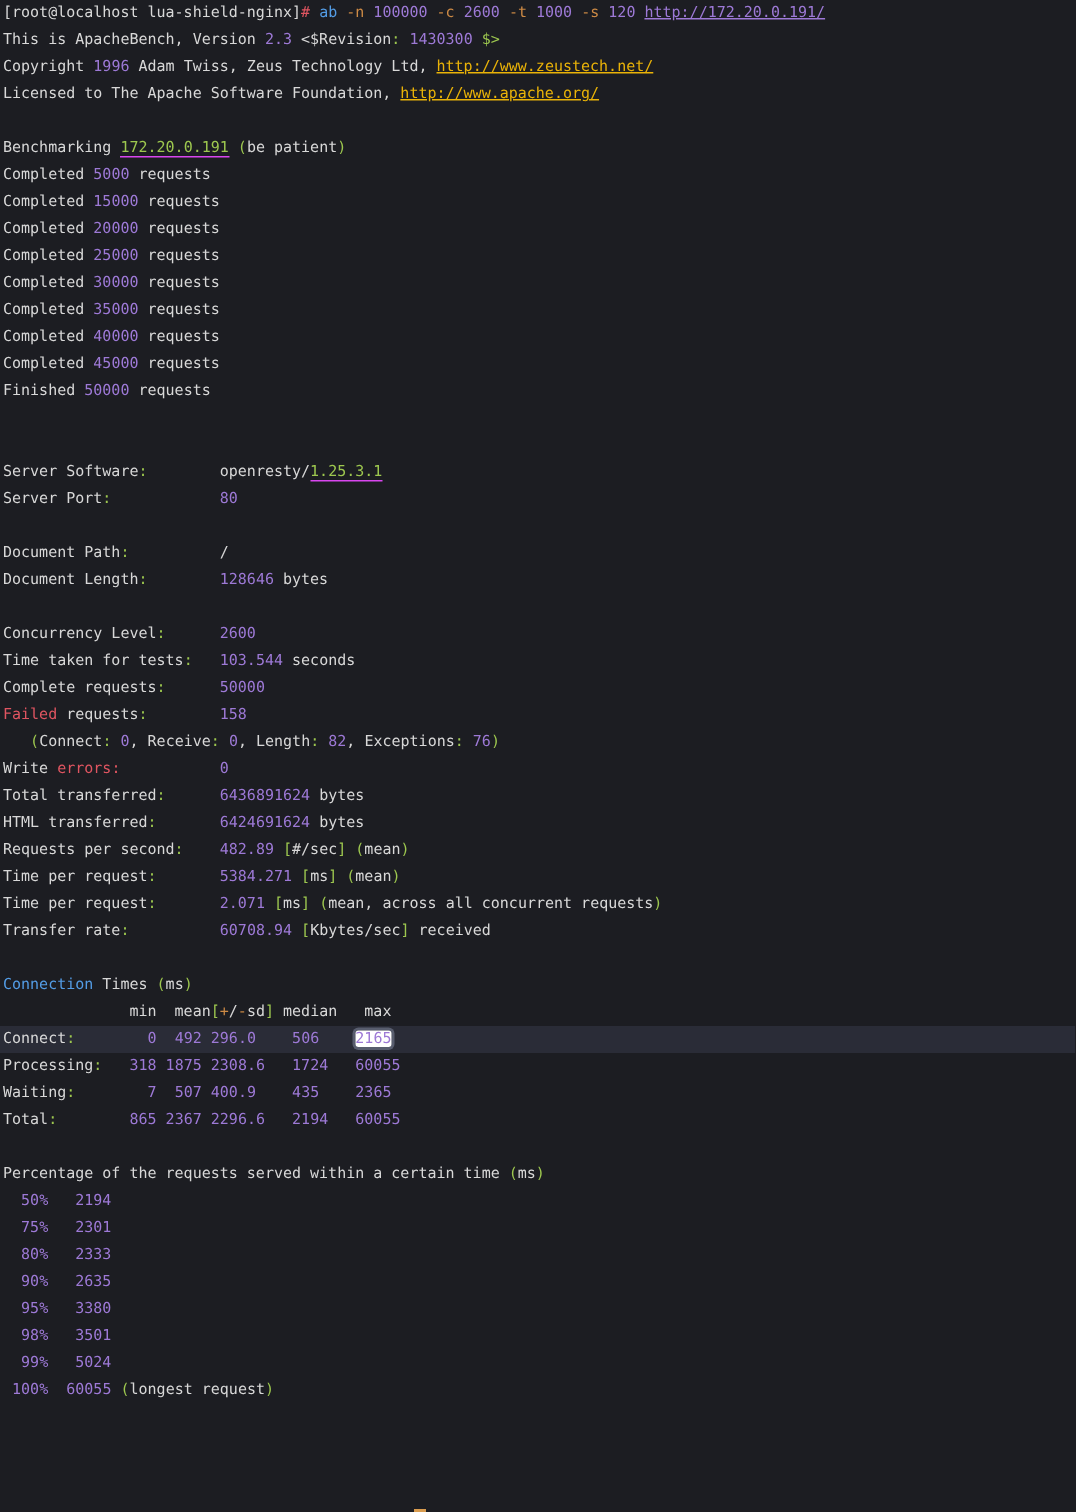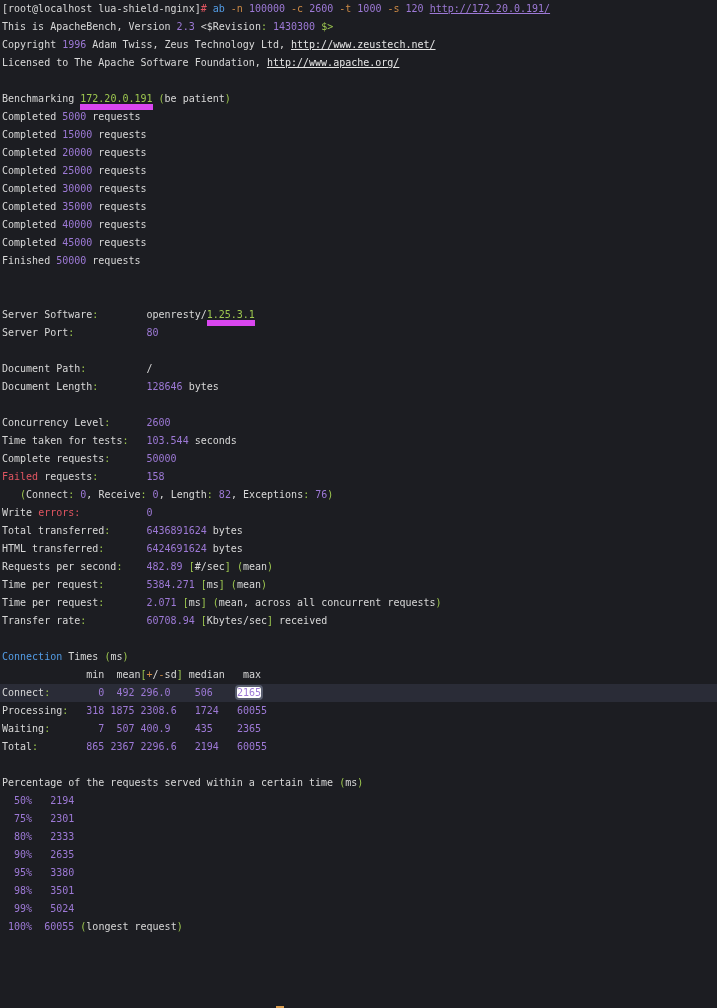--- a/index.html
+++ b/index.html
@@ -16,26 +16,26 @@
   }
   .line{
     height:18px;line-height:18px;
     white-space:pre;
     margin-left:-2px;padding-left:2px;
   }
   .line.hl{background:#2a2c37;}
   .c-fg{color:#d8d8d8;}
   .c-purple{color:#9d79d6;}
   .c-green{color:#9dc74f;}
-  .c-cyan{color:#e5e5e5;}
+  .c-cyan{color:#eab308;}
   .c-blue{color:#539ce5;}
   .c-orange{color:#cd8a45;}
   .c-red{color:#e05561;}
   .u{text-decoration:underline;text-decoration-color:currentColor;}
-  .u-dim{text-decoration:none;border-bottom:6px solid #d946ef;}
+  .u-dim{text-decoration:none;border-bottom:1px solid #d946ef;}
   .chip{
     background:#ffffff;
     box-shadow:0 0 0 2px #585d6e;
     border-radius:2px;
     margin-top:44px;
   }
   .cursor{
     position:absolute;
     background:#d99c4f;
   }

